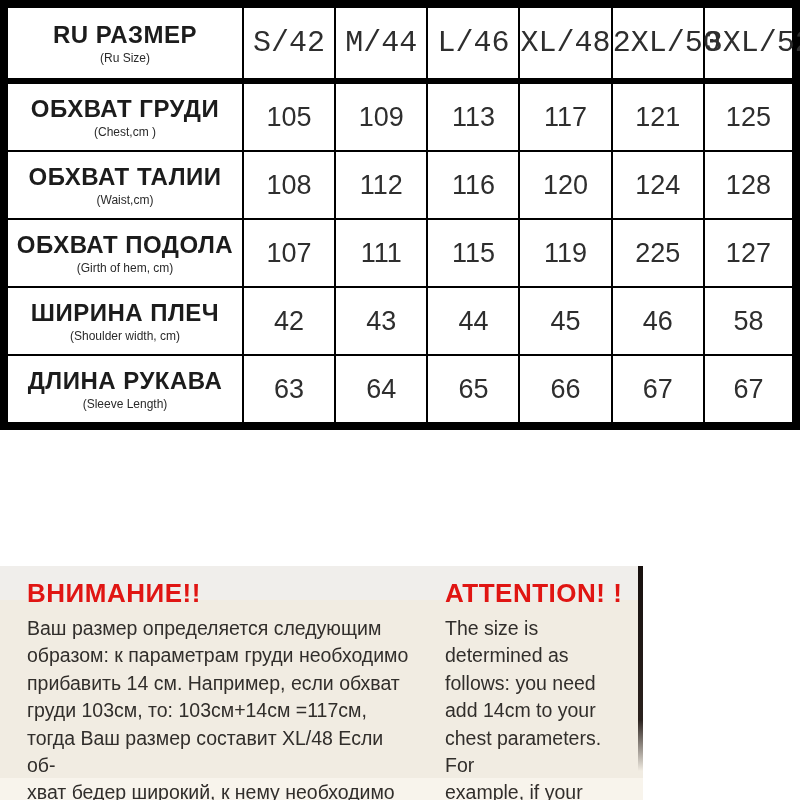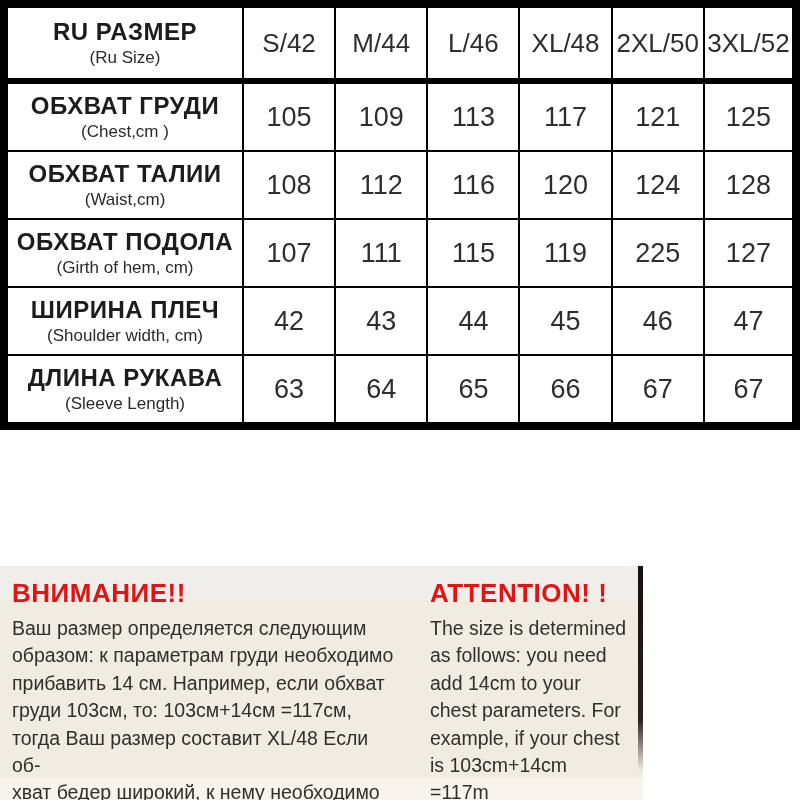--- a/index.html
+++ b/index.html
@@ -24,32 +24,32 @@
     text-align: center;
     vertical-align: middle;
     padding: 0;
     color: #2e2e2e;
   }
   tr.header-row td { height: 70px; border-bottom: 6px solid #000; }
   tr.data-row td   { height: 66px; text-align: center; }
   .label-cell .t {
     font-weight: bold; font-size: 24px; color: #1c1c1c; letter-spacing: .5px;
   }
-  .label-cell .s { font-size: 17px; color: #2a2a2a; margin-top: 2px; }
-  .size-cell  { font-size: 26px; color: #333; }
+  .label-cell .s { font-size: 12px; color: #2a2a2a; margin-top: 2px; }
+  .size-cell  { font-size: 30px; color: #333; font-family: Liberation Mono, monospace; }
   .value-cell { font-size: 27px; color: #3a3a3a; }
 
   
   .notes {
     position: absolute; left: 0; right: 0; bottom: 0;
     height: 234px;
     background: #f1ece2;
     box-sizing: border-box;
     display: flex;
-    padding: 8px 14px 0 12px;
+    padding: 8px 14px 0 27px;
     gap: 30px;
   }
   .notes::before {               
     content: ""; position: absolute; top: 0; left: 0; right: 0; height: 34px;
     background: #f0eeeb; pointer-events: none;
   }
   .notes::after {                
     content: ""; position: absolute; bottom: 0; left: 0; right: 0; height: 22px;
     background: #f8f4ec; pointer-events: none;
   }
@@ -145,21 +145,21 @@
       <tr class="data-row">
         <td class="label-cell">
           <div class="t">ШИРИНА ПЛЕЧ</div>
           <div class="s">(Shoulder width, cm)</div>
         </td>
         <td class="value-cell">42</td>
         <td class="value-cell">43</td>
         <td class="value-cell">44</td>
         <td class="value-cell">45</td>
         <td class="value-cell">46</td>
-        <td class="value-cell">47</td>
+        <td class="value-cell">58</td>
       </tr>
 
       <tr class="data-row">
         <td class="label-cell">
           <div class="t">ДЛИНА РУКАВА</div>
           <div class="s">(Sleeve Length)</div>
         </td>
         <td class="value-cell">63</td>
         <td class="value-cell">64</td>
         <td class="value-cell">65</td>

